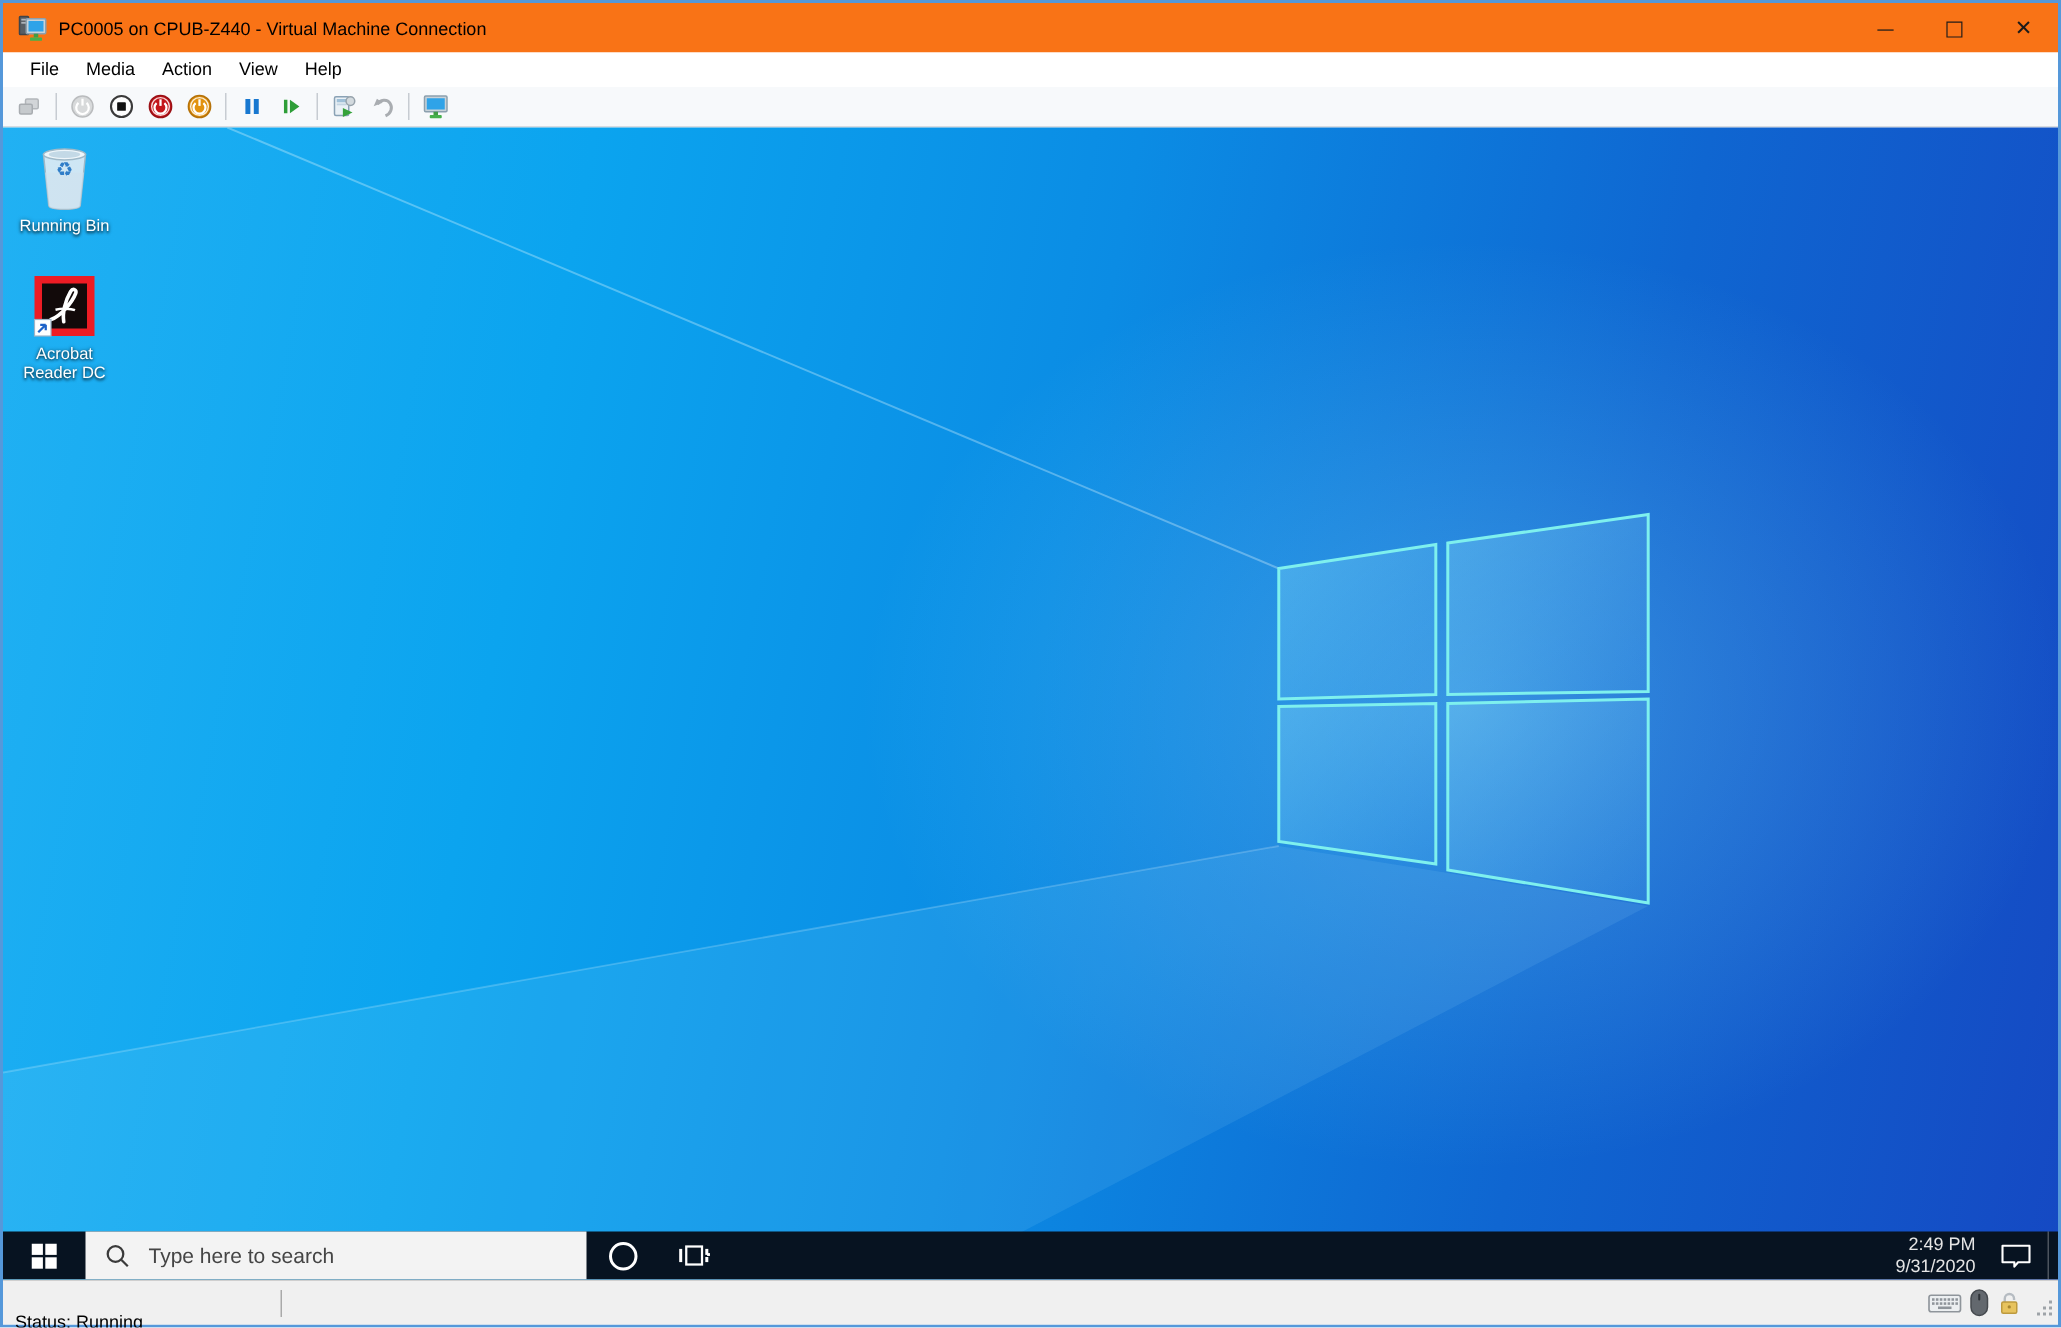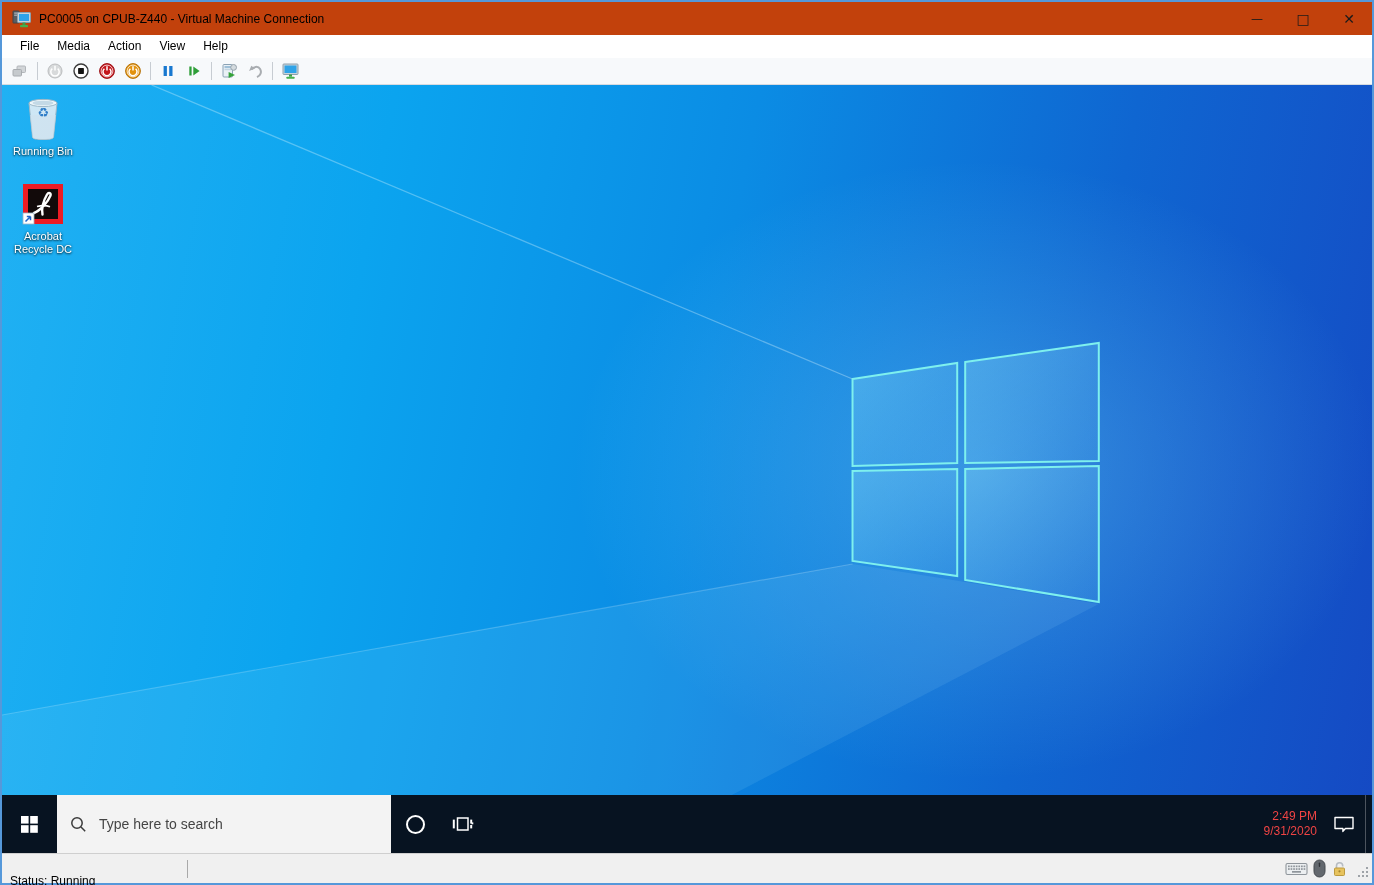--- a/index.html
+++ b/index.html
@@ -7,21 +7,21 @@
     width:1374px;height:885px;overflow:hidden;
     font-family:"Liberation Sans", sans-serif;
     background:#e8e8e8;
   }
   .vm-window{
     box-sizing:border-box;width:1374px;height:885px;
     border:2px solid #5598da;
     display:flex;flex-direction:column;background:#ffffff;
   }
   
-  .title-bar{height:33px;flex:0 0 33px;display:flex;align-items:center;background:#c2410c;padding-left:8px;}
+  .title-bar{height:33px;flex:0 0 33px;display:flex;align-items:center;background:#f97316;padding-left:8px;}
   .title-icon{width:22px;height:20px;display:flex;align-items:center;justify-content:center;}
   .title-text{font-size:12px;color:#000;margin-left:7px;flex:1;white-space:nowrap;}
   .win-controls{display:flex;align-items:stretch;height:100%;}
   .win-btn{width:46px;display:flex;align-items:center;justify-content:center;color:#1a1a1a;font-family:"DejaVu Sans",sans-serif;cursor:default;}
   .win-btn.min{font-size:12px;}
   .win-btn.max{font-size:14px;}
   .win-btn.close{font-size:14px;}
   
   .menu-bar{height:23px;flex:0 0 23px;display:flex;align-items:center;background:#fff;padding-left:9px;font-size:12px;color:#000;}
   .menu-item{padding:3px 9px 4px 9px;}
@@ -34,29 +34,29 @@
     background:
       radial-gradient(560px 430px at 975px 385px, rgba(150,235,255,0.30), rgba(150,235,255,0) 72%),
       linear-gradient(101deg,#21b1f3 0%, #0ba4ef 26%, #0b8ce4 50%, #0f66d1 75%, #1549c3 100%);
   }
   .wallpaper{position:absolute;left:0;top:0;width:100%;height:100%;}
   .desktop-icons{position:absolute;top:10px;left:8px;width:66px;display:flex;flex-direction:column;align-items:center;}
   .dicon{display:flex;flex-direction:column;align-items:center;margin-bottom:24px;width:66px;}
   .dicon-label{color:#fff;font-size:11px;line-height:13px;text-align:center;margin-top:4px;
     text-shadow:0 1px 2px rgba(0,0,0,.75), 0 0 3px rgba(0,0,0,.4);}
   
-  .taskbar{position:absolute;left:0;right:0;bottom:0;height:58px;background:#071321;display:flex;align-items:stretch;z-index:5;}
+  .taskbar{position:absolute;left:0;right:0;bottom:0;height:32px;background:#071321;display:flex;align-items:stretch;z-index:5;}
   .start-btn{width:55px;display:flex;align-items:center;justify-content:center;}
   .search-box{width:334px;background:#f3f3f3;display:flex;align-items:center;padding-left:13px;box-sizing:border-box;}
   .search-box input{border:none;outline:none;background:transparent;font-family:"Liberation Sans",sans-serif;font-size:14px;color:#333;margin-left:10px;width:260px;}
   .search-box input::placeholder{color:#454545;opacity:1;}
   .tb-icon-btn{width:48px;display:flex;align-items:center;justify-content:center;}
   .cortana-circle{width:15px;height:15px;border:2px solid #fff;border-radius:50%;}
   .tb-flex{flex:1;}
-  .clock{display:flex;flex-direction:column;justify-content:center;align-items:flex-end;color:#ef4444;font-size:12px;line-height:15px;padding:0 6px 0 10px;}
+  .clock{display:flex;flex-direction:column;justify-content:center;align-items:flex-end;color:#e5e5e5;font-size:12px;line-height:15px;padding:0 6px 0 10px;}
   .action-center{width:42px;display:flex;align-items:center;justify-content:center;}
   .show-desktop{width:6px;border-left:1px solid rgba(255,255,255,0.28);}
   
   .status-bar{height:30px;flex:0 0 30px;background:#f0f0f0;border-top:1px solid #cfcfcf;display:flex;align-items:center;font-size:12px;color:#000;box-sizing:border-box;padding:0 3px 0 8px;}
   .status-text{width:177px;margin-top:24px;}
   .sb-sep{width:1px;height:18px;background:#a9a9a9;}
   .sb-flex{flex:1;}
   .sb-icons{display:flex;align-items:center;gap:5px;}
   .sb-icon{display:flex;align-items:center;justify-content:center;}
   .grip{margin-left:3px;align-self:flex-end;}
@@ -206,21 +206,21 @@
         <svg width="44" height="44" viewBox="0 0 44 44">
           <rect x="2" y="2" width="40" height="40" fill="#ed1c24"></rect>
           <rect x="7" y="7" width="30" height="30" fill="#120a0a"></rect>
           <path d="M13 31 C19 29 27 20 29.5 13.5 C30.4 11 27.6 9.8 26 12.5 C22.5 18.5 20.5 26.5 21.5 32.5" stroke="#fff" stroke-width="2.4" fill="none" stroke-linecap="round"></path>
           <path d="M16 24.5 C20 23.5 26 23.5 29 24.8" stroke="#fff" stroke-width="1.6" fill="none"></path>
           <g>
             <rect x="2" y="31" width="11" height="11" fill="#fff" stroke="#9db4c8" stroke-width="0.8"></rect>
             <path d="M4.5 39.5 L9.5 34.5 M9.5 34.5 L5.8 34.5 M9.5 34.5 L9.5 38.2" stroke="#1e62c8" stroke-width="1.5" fill="none"></path>
           </g>
         </svg>
-        <div class="dicon-label">Acrobat Recycle DC</div>
+        <div class="dicon-label">Acrobat Reader DC</div>
       </div>
     </div>
 
     <div class="taskbar">
       <div class="start-btn">
         <svg width="17" height="17" viewBox="0 0 17 17">
           <rect x="0" y="0" width="7.6" height="7.6" fill="#fff"></rect>
           <rect x="9.2" y="0" width="7.6" height="7.6" fill="#fff"></rect>
           <rect x="0" y="9.2" width="7.6" height="7.6" fill="#fff"></rect>
           <rect x="9.2" y="9.2" width="7.6" height="7.6" fill="#fff"></rect>

